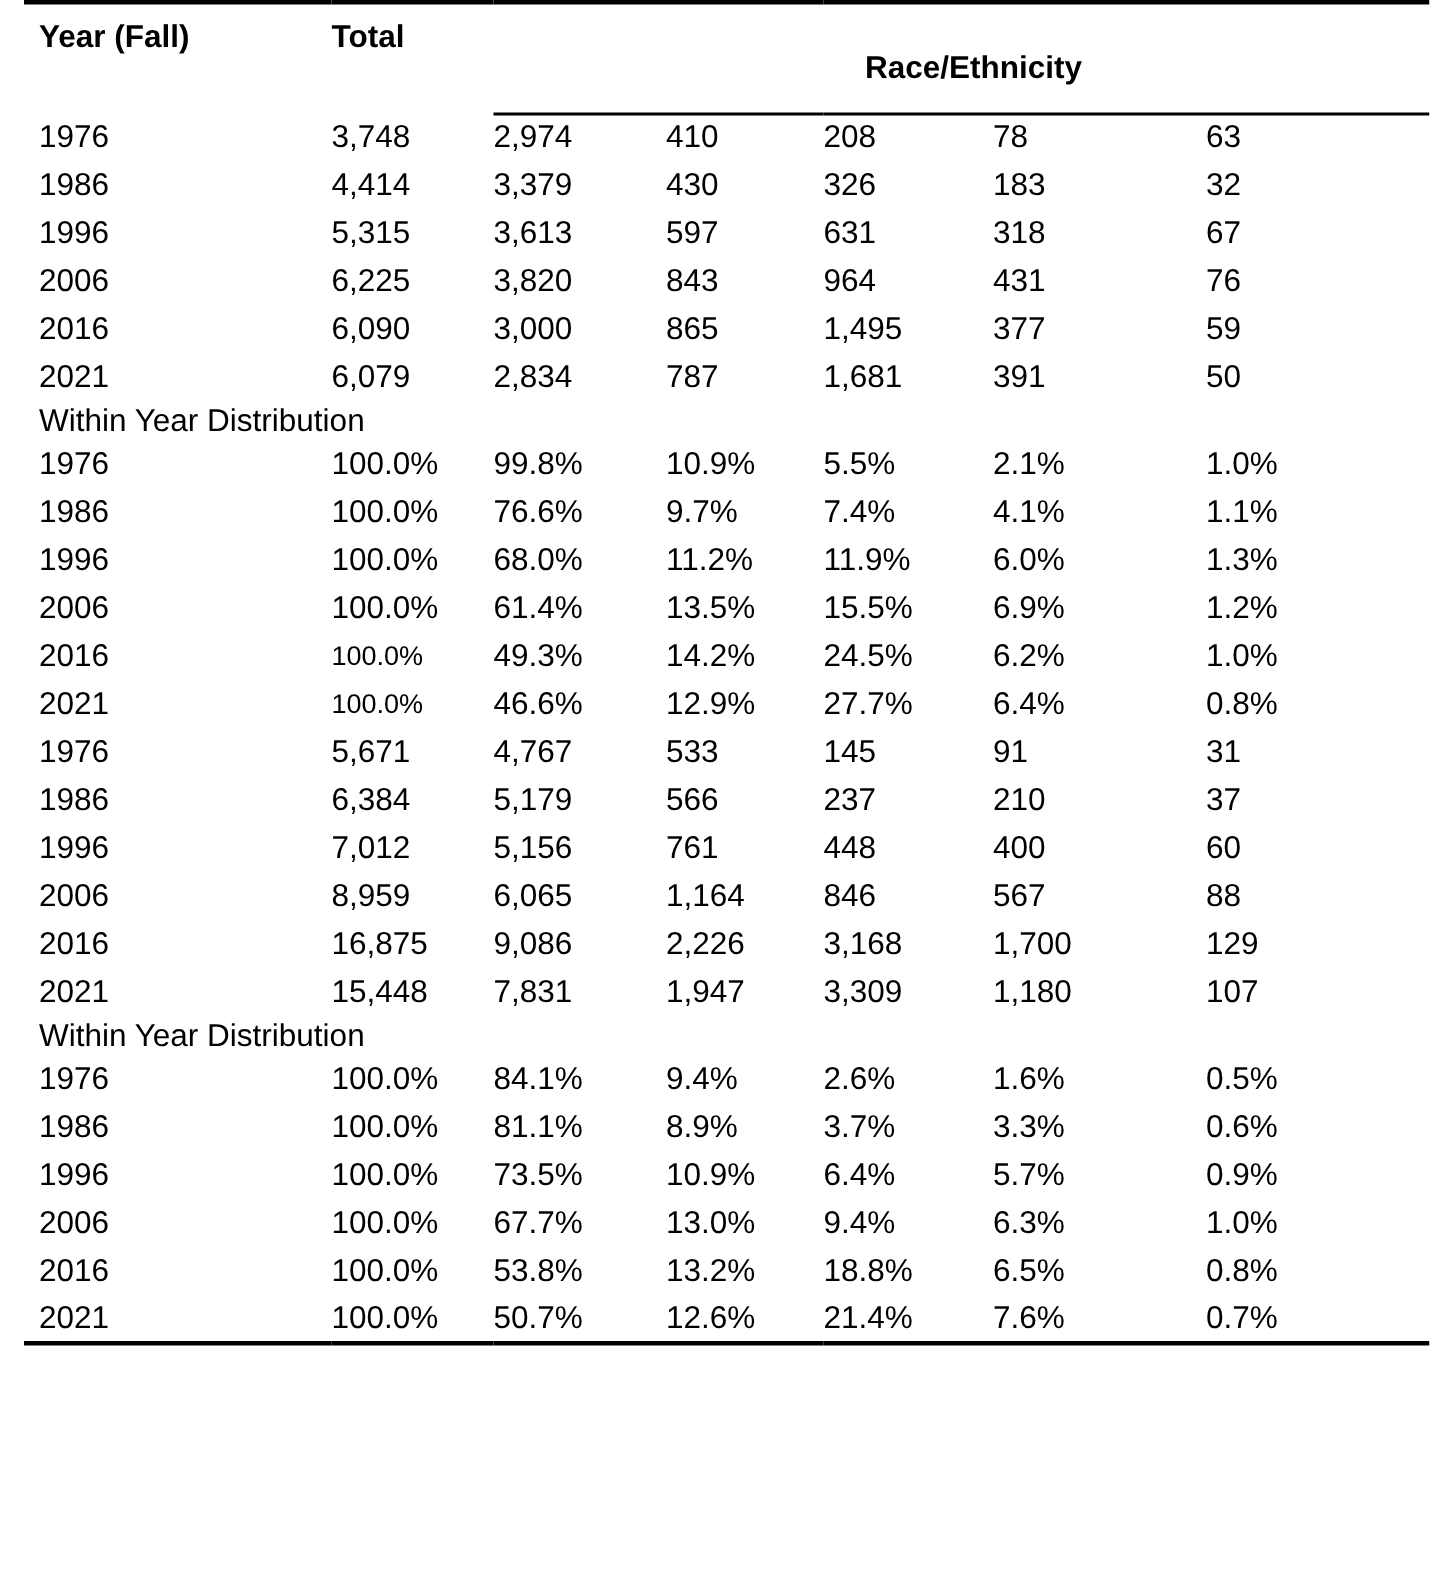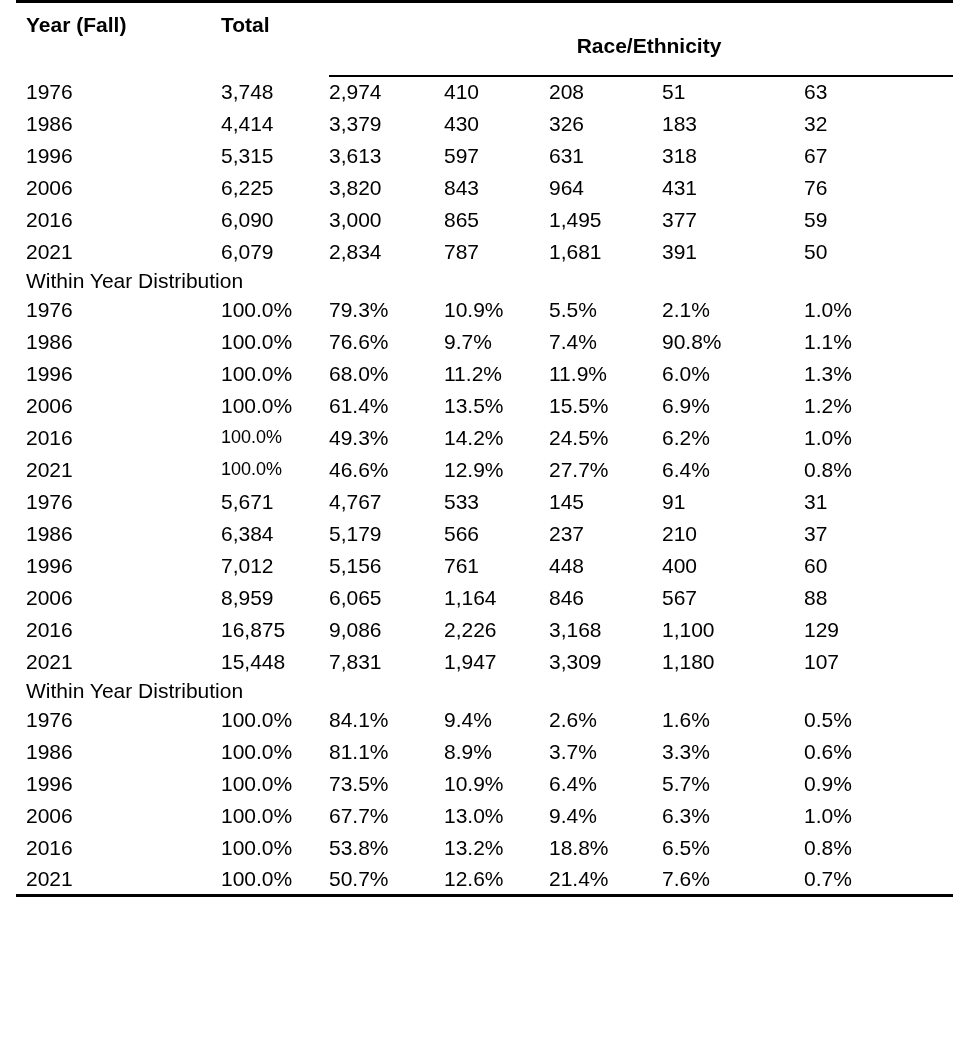--- a/index.html
+++ b/index.html
@@ -86,21 +86,21 @@
         <th class="race-span" colspan="5">Race/Ethnicity</th>
       </tr>
     </thead>
     <tbody>
         <tr class="data-row">
           <td class="year-cell">1976</td>
           <td class="value-cell">3,748</td>
           <td class="value-cell">2,974</td>
           <td class="value-cell">410</td>
           <td class="value-cell">208</td>
-          <td class="value-cell">51</td>
+          <td class="value-cell">78</td>
           <td class="value-cell">63</td>
         </tr>
         <tr class="data-row">
           <td class="year-cell">1986</td>
           <td class="value-cell">4,414</td>
           <td class="value-cell">3,379</td>
           <td class="value-cell">430</td>
           <td class="value-cell">326</td>
           <td class="value-cell">183</td>
           <td class="value-cell">32</td>
@@ -140,33 +140,33 @@
           <td class="value-cell">1,681</td>
           <td class="value-cell">391</td>
           <td class="value-cell">50</td>
         </tr>
         <tr class="label-row">
           <td class="label-cell" colspan="7">Within Year Distribution</td>
         </tr>
         <tr class="data-row">
           <td class="year-cell">1976</td>
           <td class="value-cell">100.0%</td>
-          <td class="value-cell">79.3%</td>
+          <td class="value-cell">99.8%</td>
           <td class="value-cell">10.9%</td>
           <td class="value-cell">5.5%</td>
           <td class="value-cell">2.1%</td>
           <td class="value-cell">1.0%</td>
         </tr>
         <tr class="data-row">
           <td class="year-cell">1986</td>
           <td class="value-cell">100.0%</td>
           <td class="value-cell">76.6%</td>
           <td class="value-cell">9.7%</td>
           <td class="value-cell">7.4%</td>
-          <td class="value-cell">90.8%</td>
+          <td class="value-cell">4.1%</td>
           <td class="value-cell">1.1%</td>
         </tr>
         <tr class="data-row">
           <td class="year-cell">1996</td>
           <td class="value-cell">100.0%</td>
           <td class="value-cell">68.0%</td>
           <td class="value-cell">11.2%</td>
           <td class="value-cell">11.9%</td>
           <td class="value-cell">6.0%</td>
           <td class="value-cell">1.3%</td>
@@ -233,21 +233,21 @@
           <td class="value-cell">846</td>
           <td class="value-cell">567</td>
           <td class="value-cell">88</td>
         </tr>
         <tr class="data-row">
           <td class="year-cell">2016</td>
           <td class="value-cell">16,875</td>
           <td class="value-cell">9,086</td>
           <td class="value-cell">2,226</td>
           <td class="value-cell">3,168</td>
-          <td class="value-cell">1,100</td>
+          <td class="value-cell">1,700</td>
           <td class="value-cell">129</td>
         </tr>
         <tr class="data-row">
           <td class="year-cell">2021</td>
           <td class="value-cell">15,448</td>
           <td class="value-cell">7,831</td>
           <td class="value-cell">1,947</td>
           <td class="value-cell">3,309</td>
           <td class="value-cell">1,180</td>
           <td class="value-cell">107</td>

